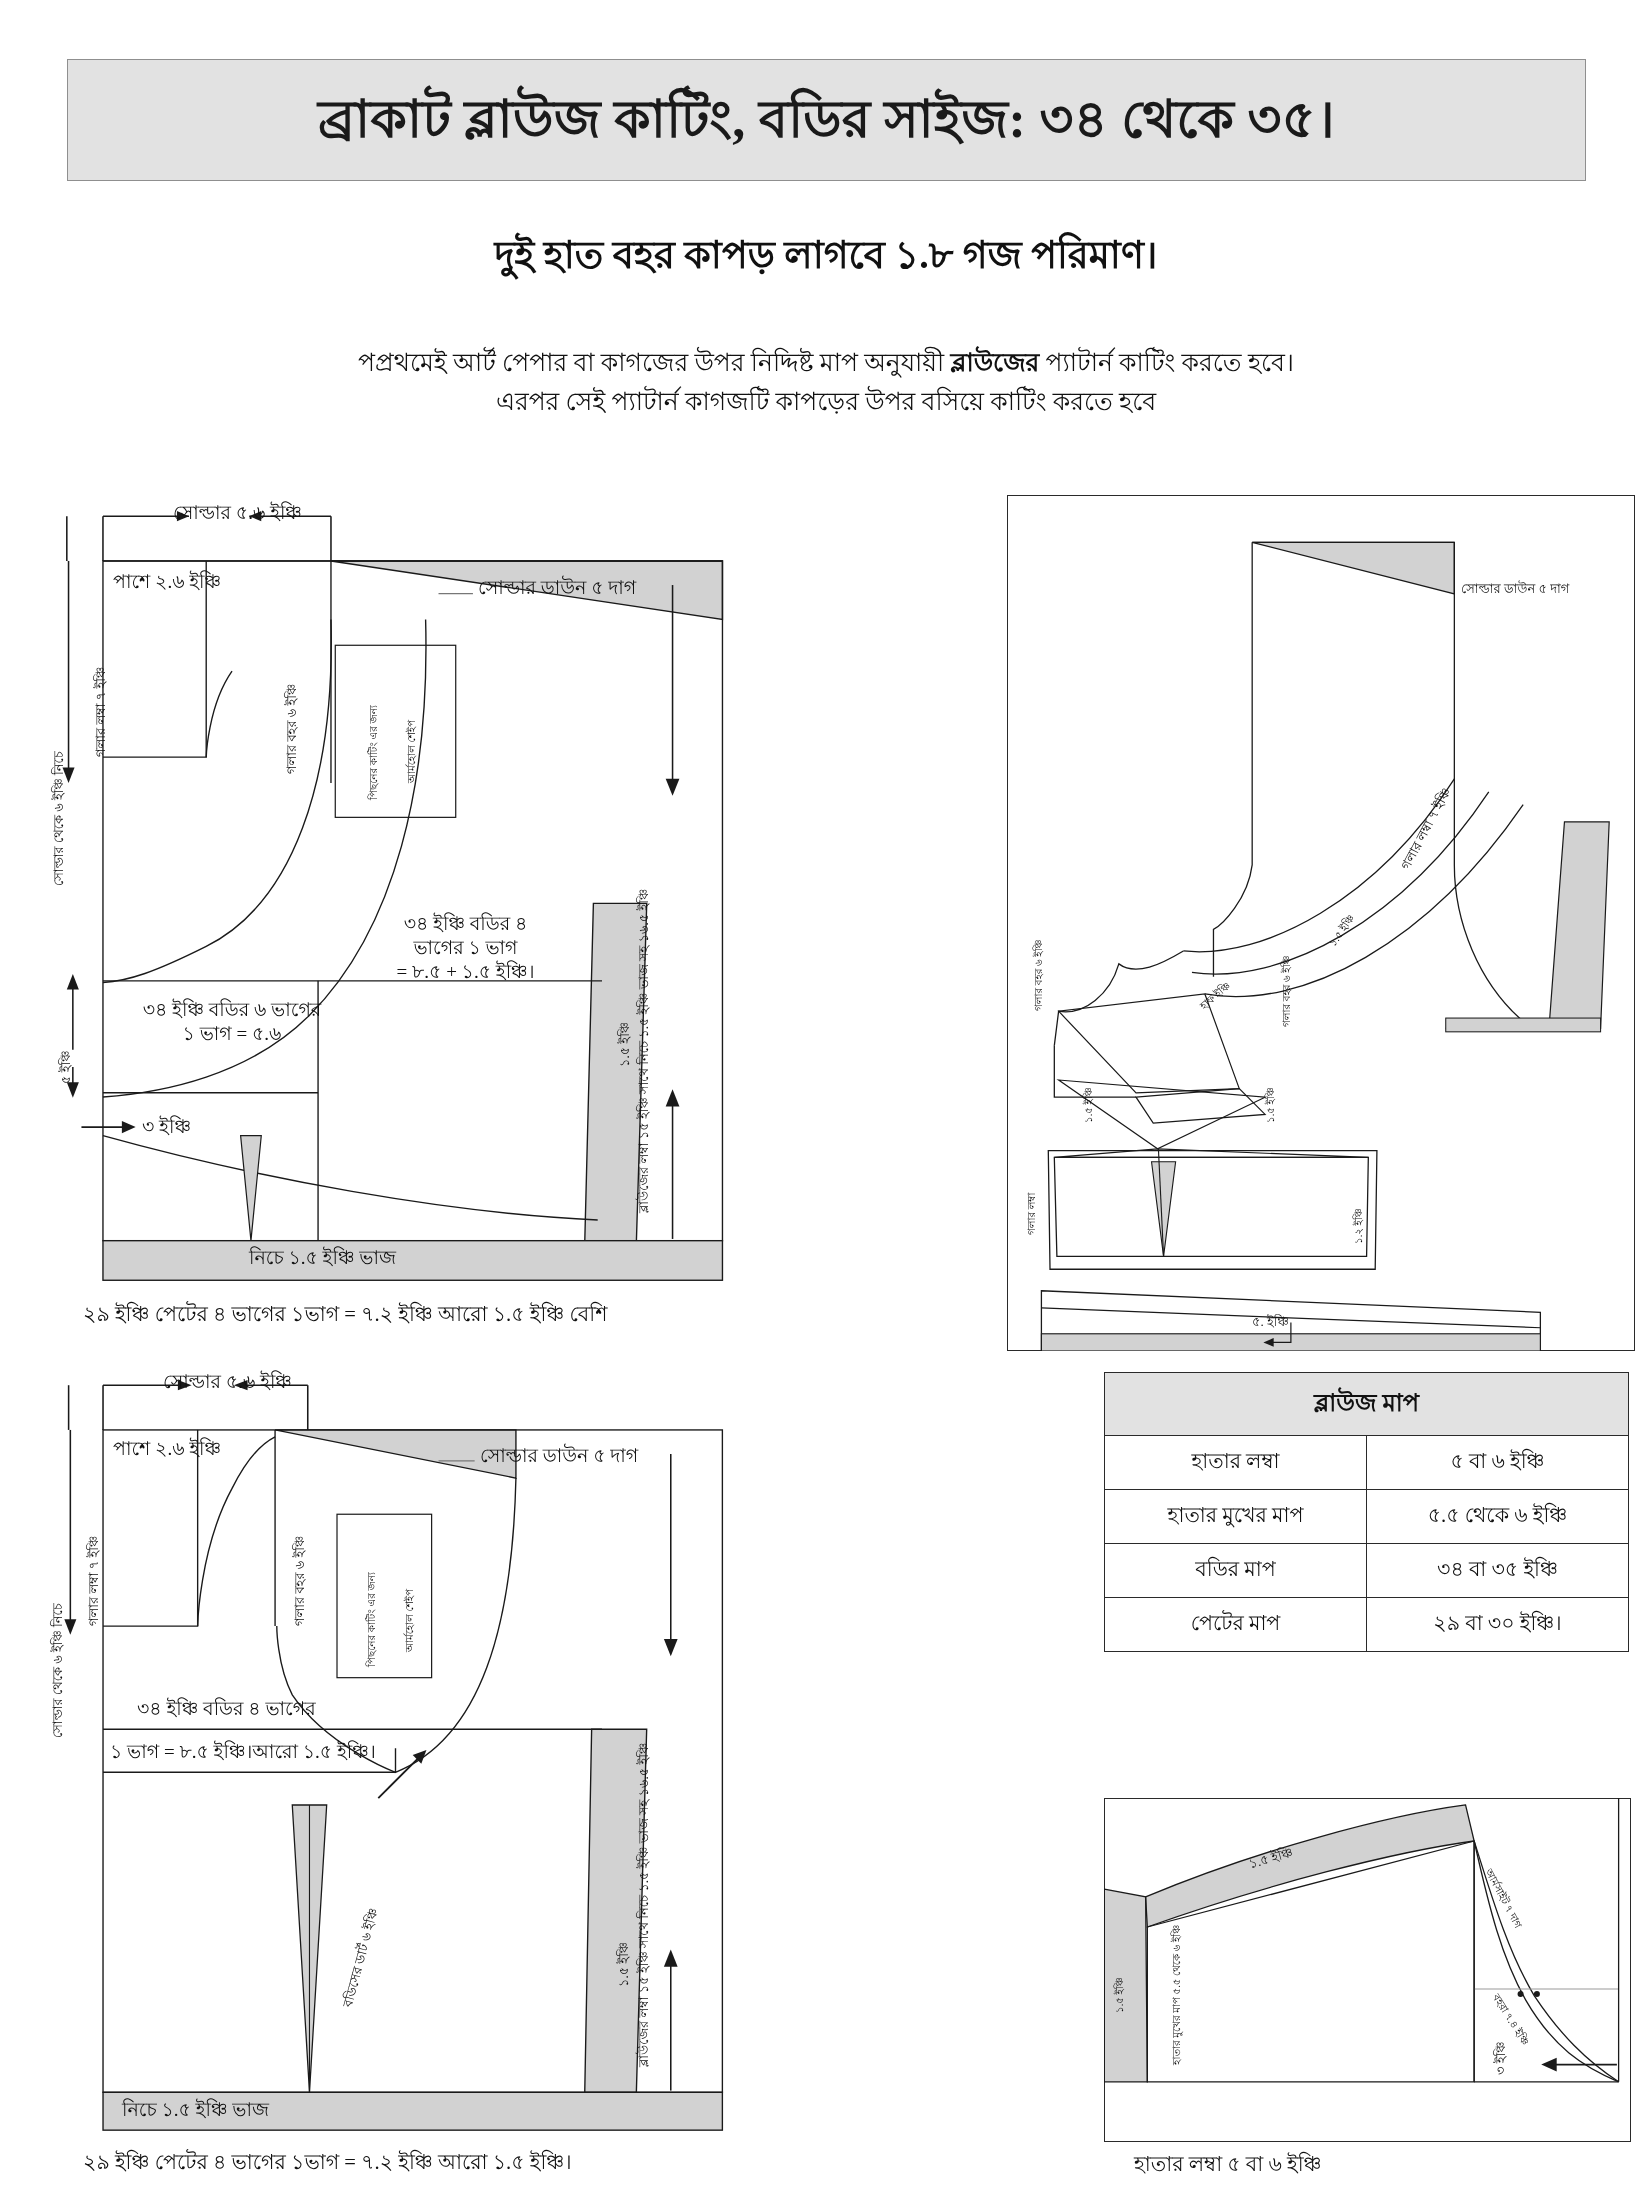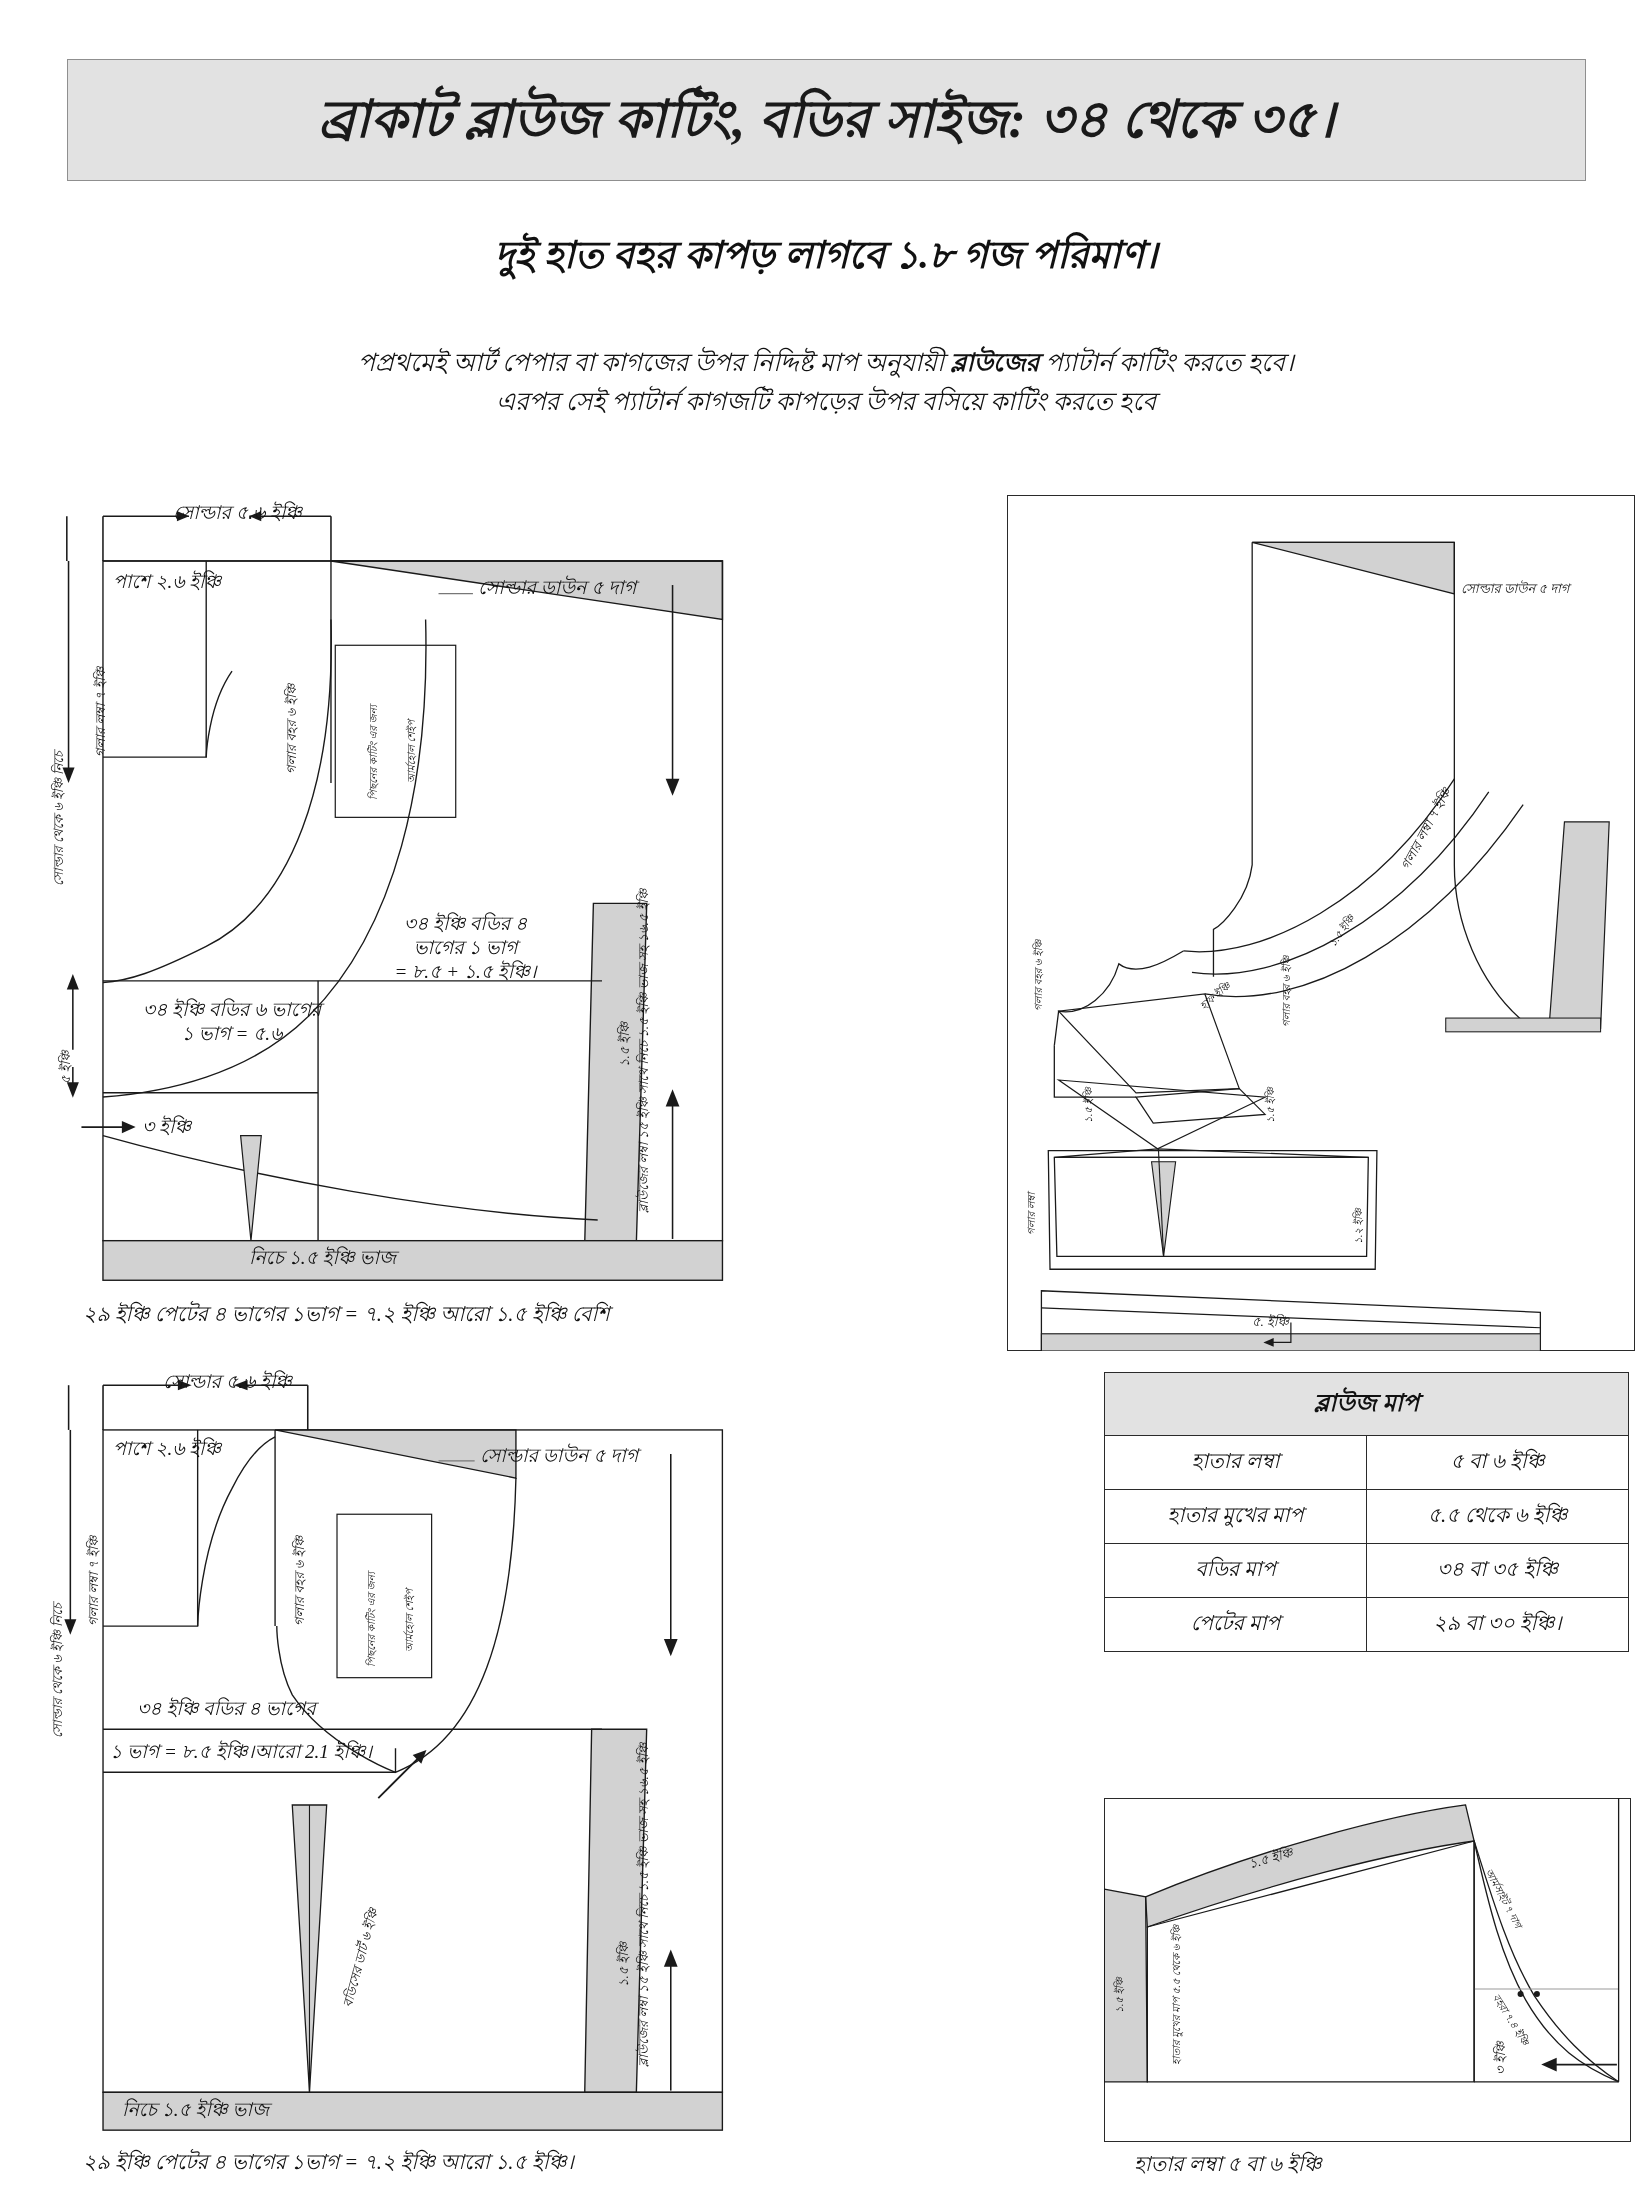--- a/index.html
+++ b/index.html
@@ -7,21 +7,21 @@
   body {
     width: 1652px;
     height: 2203px;
     background: #ffffff;
     font-family: "Liberation Serif", "DejaVu Serif", serif;
     color: #1a1a1a;
     position: relative;
     overflow: hidden;
   }
 
-  .page { position: relative; width: 1652px; height: 2203px; padding: 0; font-style: italic; }
+  .page { position: relative; width: 1652px; height: 2203px; padding: 0; }
 
   
   .title-bar {
     position: absolute;
     left: 67px; top: 59px;
     width: 1519px; height: 122px;
     background: #e2e2e2;
     border: 1.7px solid #8f8f8f;
     display: flex; align-items: center; justify-content: center;
   }
@@ -320,21 +320,21 @@
     <span class="lbl md" style="left:79px; top:69px;">পাশে ২.৬ ইঞ্চি</span>
     <span class="lbl md" style="left:446px; top:76px;">সোল্ডার ডাউন ৫ দাগ</span>
 
     <span class="lbl sm rot-90" style="left:15.5px; top:370px;">সোল্ডার থেকে ৬ ইঞ্চি নিচে</span>
     <span class="lbl sm rot-90" style="left:52px; top:258px;">গলার লম্বা ৭ ইঞ্চি</span>
     <span class="lbl sm rot-90" style="left:258px; top:258px;">গলার বহর ৬ ইঞ্চি</span>
     <span class="lbl xs rot-90" style="left:332px; top:299px;">পিছনের কাটিং এর জন্য</span>
     <span class="lbl xs rot-90" style="left:370px; top:284px;">আর্মহোল শেইপ</span>
 
     <span class="lbl md" style="left:103px; top:329px;">৩৪ ইঞ্চি বডির ৪ ভাগের</span>
-    <span class="lbl md" style="left:76px; top:372px;">১ ভাগ = ৮.৫ ইঞ্চি।আরো 2.1 ইঞ্চি।</span>
+    <span class="lbl md" style="left:76px; top:372px;">১ ভাগ = ৮.৫ ইঞ্চি।আরো ১.৫ ইঞ্চি।</span>
 
     <span class="lbl sm rot-90" style="left:306px; top:637px; transform:rotate(-75deg); transform-origin:0 0;">বডিসের ডার্ট ৬ ইঞ্চি</span>
     <span class="lbl sm rot-90" style="left:582px; top:619px;">১.৫ ইঞ্চি</span>
     <span class="lbl sm rot-90" style="left:602px; top:699px;">ব্লাউজের লম্বা ১৫ ইঞ্চি সাথে নিচে ১.৫ ইঞ্চি ভাজ সহ ১৬.৫ ইঞ্চি</span>
     <span class="lbl md" style="left:88px; top:730px;">নিচে ১.৫ ইঞ্চি ভাজ</span>
   </div>
 
   <div class="caption" style="left:83px; top:2147px;">২৯ ইঞ্চি পেটের ৪ ভাগের ১ভাগ = ৭.২ ইঞ্চি আরো ১.৫ ইঞ্চি।</div>
 
   <table class="mtable">

